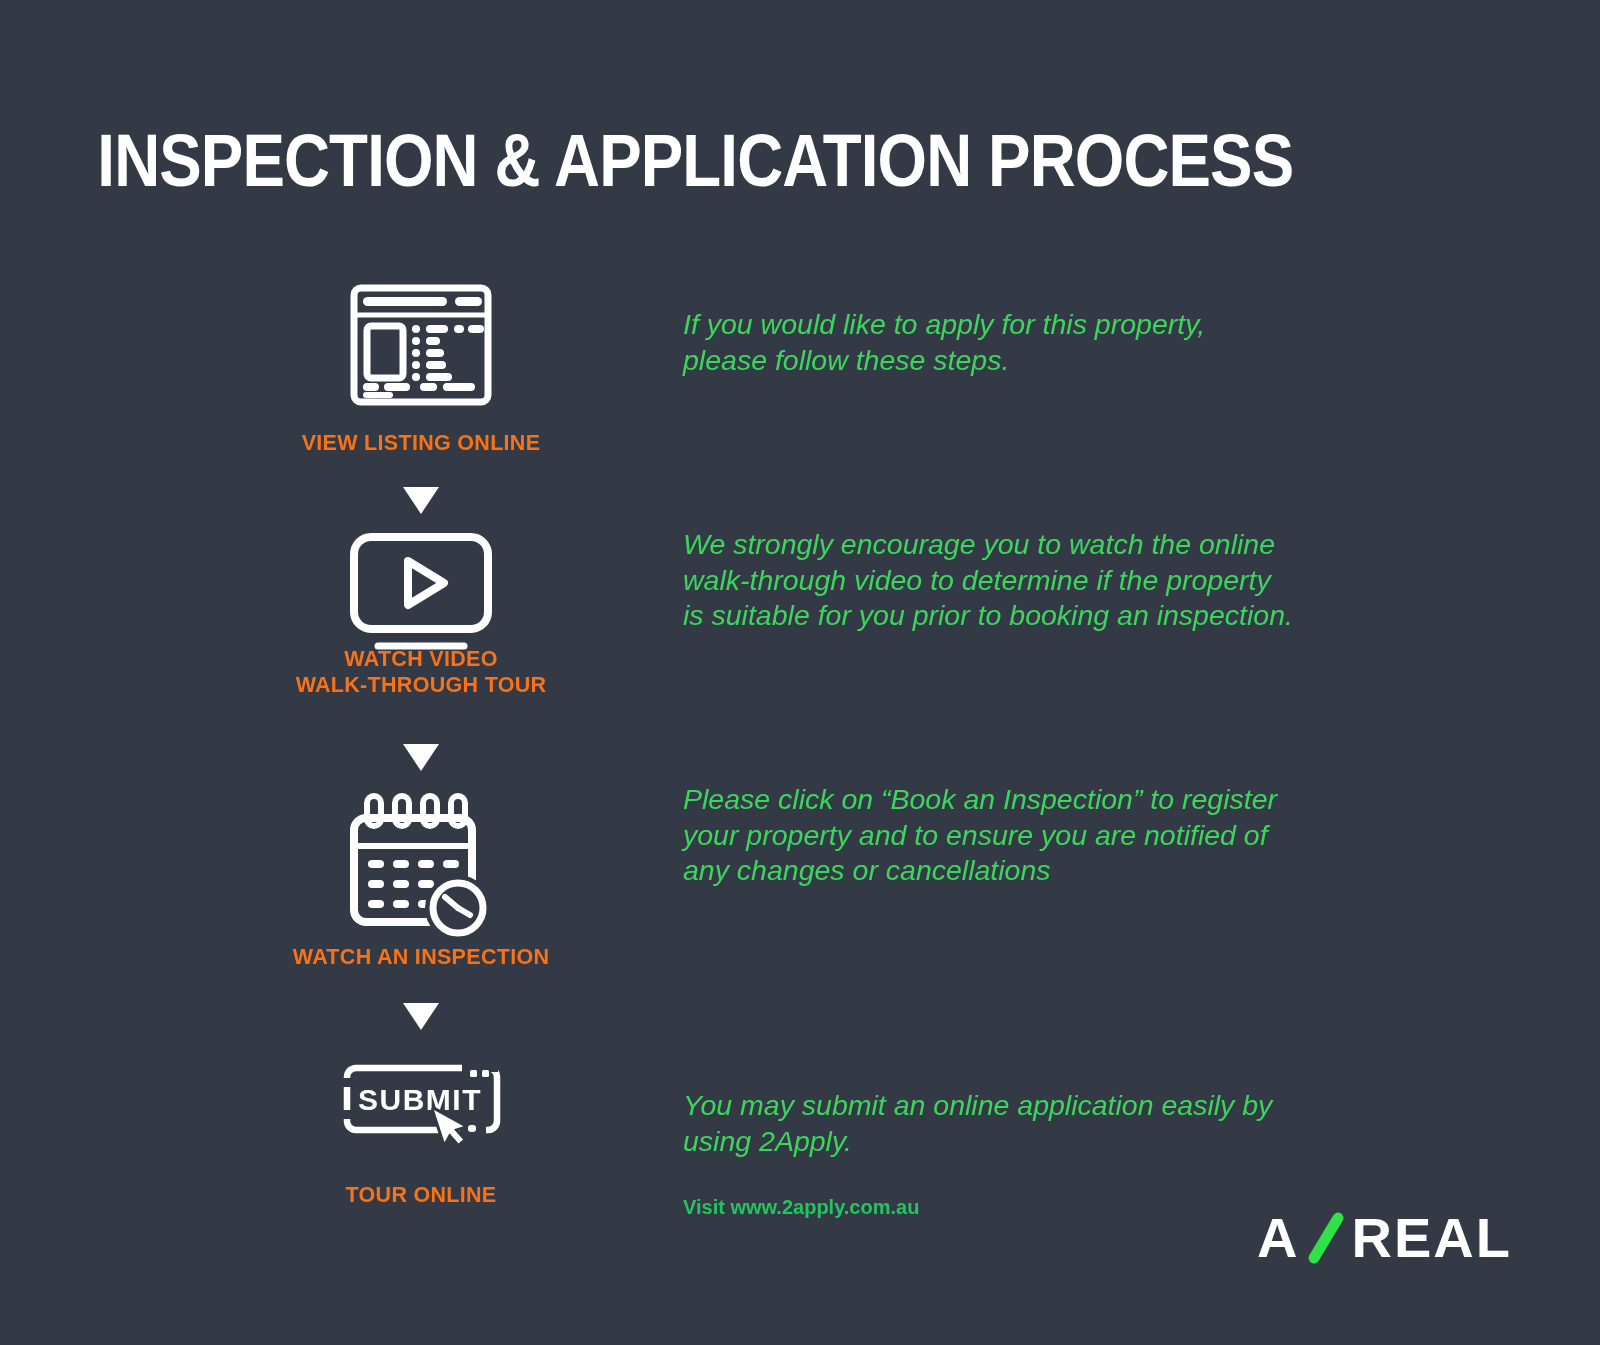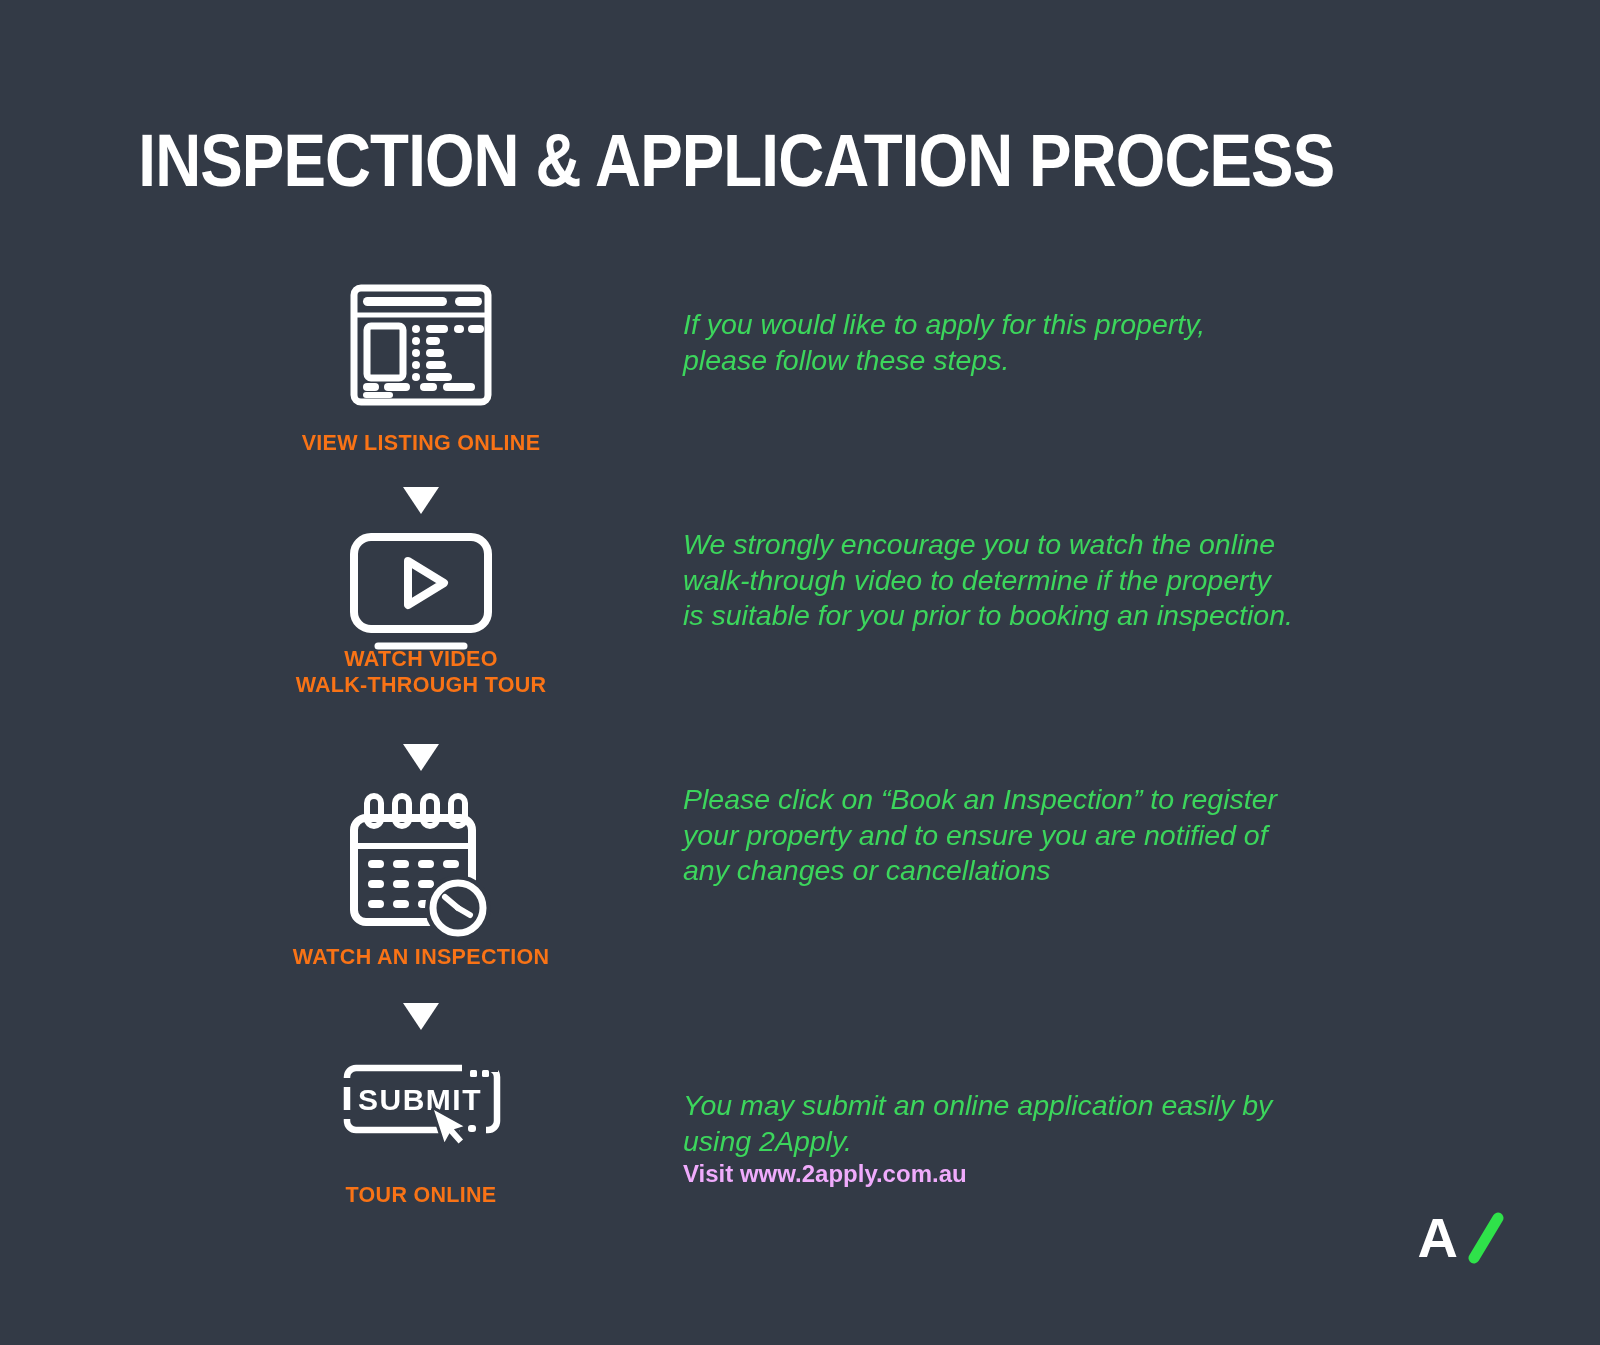--- a/index.html
+++ b/index.html
@@ -7,21 +7,20 @@
     width: 1600px; height: 1345px;
     background: #333A46;
     font-family: "Liberation Sans", sans-serif;
     position: relative;
     overflow: hidden;
   }
   .title {
     position: absolute;
     top: 118px; left: 0;
     width: 1472px;
-    text-align: center;
     color: #FFFFFF;
   }
   .title-inner {
     display: inline-block;
     font-size: 74px;
     font-weight: bold;
     letter-spacing: -1px;
     transform: scaleX(0.86);
     transform-origin: center;
     white-space: nowrap;
@@ -50,23 +49,23 @@
     position: absolute;
     left: 683px; width: 800px;
     color: #3CD65C;
     font-size: 28.5px;
     line-height: 35.5px;
     white-space: pre-line;
     font-style: italic;
   }
   .visit-note {
     position: absolute;
-    left: 683px; top: 1160px;
-    color: #f0abfc;
-    font-size: 24px;
+    left: 683px; top: 1196px;
+    color: #22c55e;
+    font-size: 20px;
     font-weight: bold;
   }
   .logo {
     position: absolute;
     right: 88px; top: 1205px;
     display: flex;
     align-items: center;
     color: #FFFFFF;
     font-size: 56px;
     font-weight: bold;
@@ -182,13 +181,14 @@
 <div class="step-label" style="top:1182px;">TOUR ONLINE</div>
 <div class="desc" style="top:1057px;margin-top:31px;">You may submit an online application easily by
 using 2Apply.</div>
 <div class="visit-note">Visit www.2apply.com.au</div>
 
 <div class="logo">
   <span>A</span>
   <svg class="slash-svg" width="36" height="52" viewBox="0 0 36 52">
     <line x1="6" y1="46" x2="30" y2="6" stroke="#2FE24A" stroke-width="11" stroke-linecap="round"></line>
   </svg>
+  <span>REAL</span>
 </div>
 
 </body></html>

